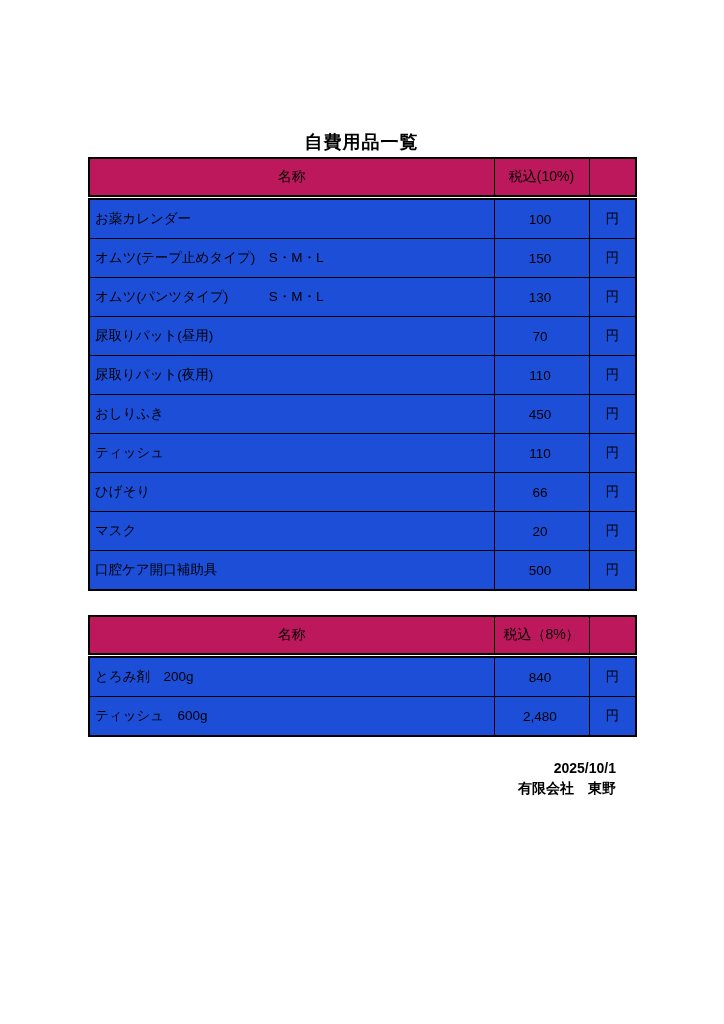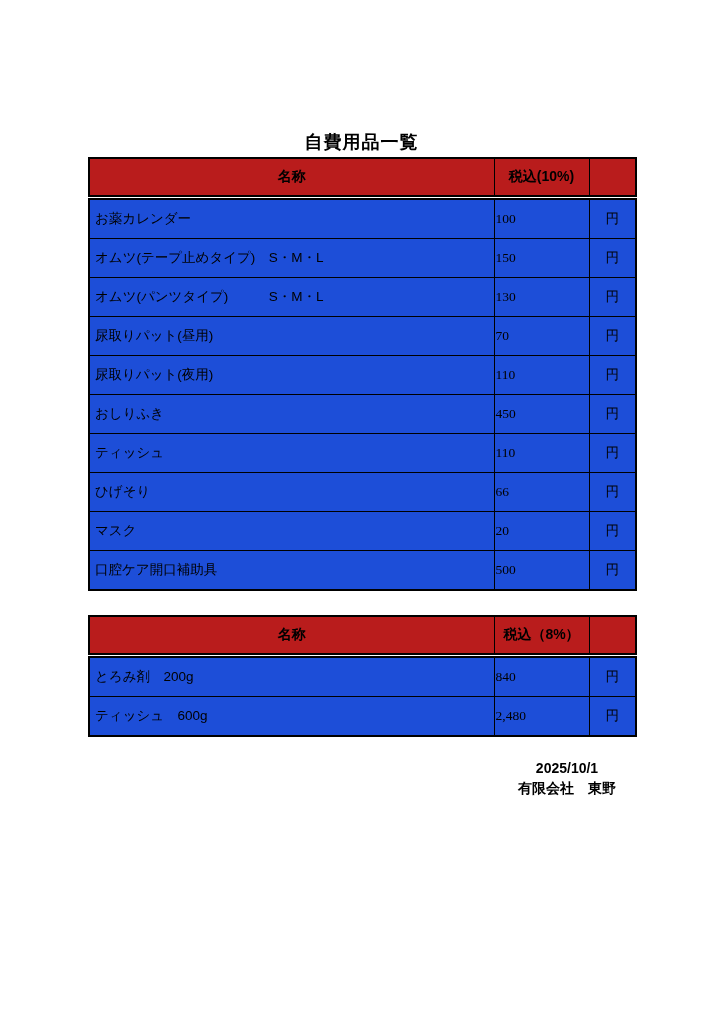--- a/index.html
+++ b/index.html
@@ -37,44 +37,44 @@
     border: 2px solid #000000;
   }
   table.price-table th,
   table.price-table td {
     border: 1.5px solid #000000;
     font-size: 13.5px;
     overflow: hidden;
     white-space: nowrap;
   }
   table.price-table th {
-    background: #b91c1c;
-    font-weight: bold;
+    background: #be185d;
+    font-weight: normal;
     font-size: 14px;
     text-align: center;
     height: 34px;
     border-bottom: 5px double #000000;
   }
   table.price-table td {
     height: 36px;
     background: #1d4ed8;
   }
   td.name-cell  { text-align: left;  padding-left: 5px; }
-  td.price-cell { text-align: left; padding-right: 4px; font-family: Liberation Serif, serif; }
+  td.price-cell { text-align: center; padding-right: 4px; }
   td.unit-cell  { text-align: center; }
   .table-gap { height: 24px; }
   .footer {
     margin-top: 21px;
     width: 100%;
     text-align: right;
     padding-right: 0;
   }
   .footer-inner {
     display: inline-block;
-    text-align: center;
+    text-align: right;
     margin-right: 19px;
     font-size: 14px;
     font-weight: bold;
     line-height: 1.45;
   }
 </style>
 </head>
 <body>
 
 <div class="page">

